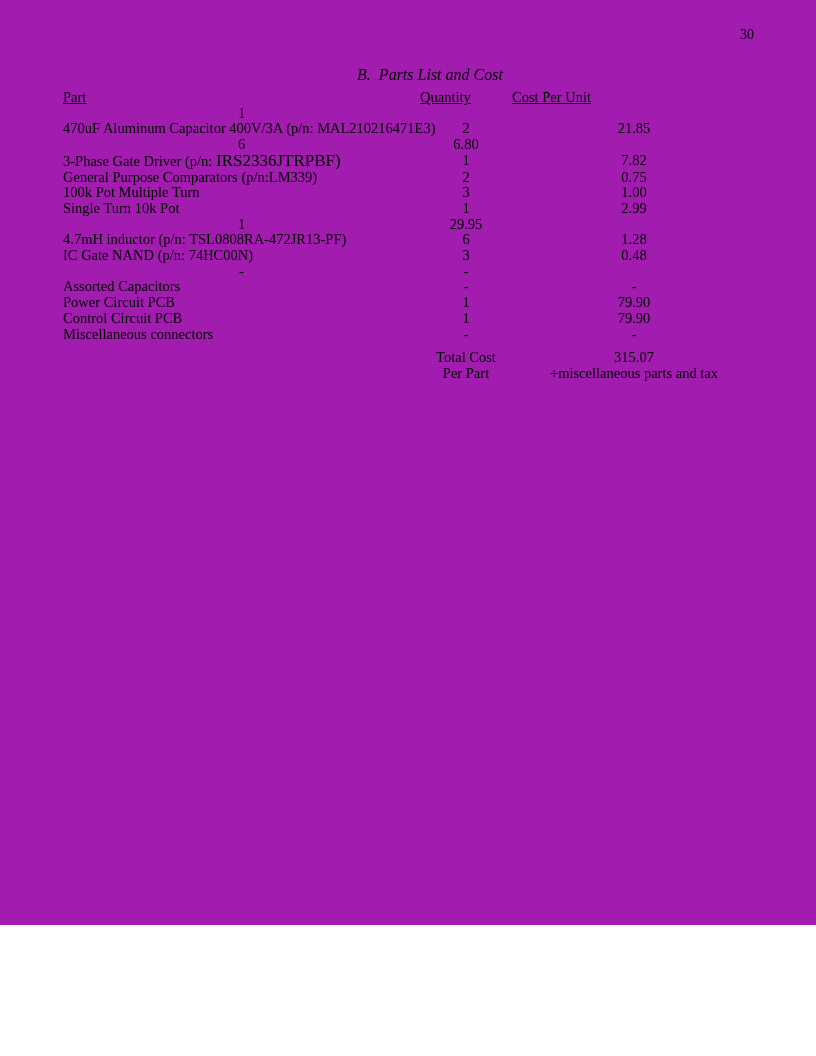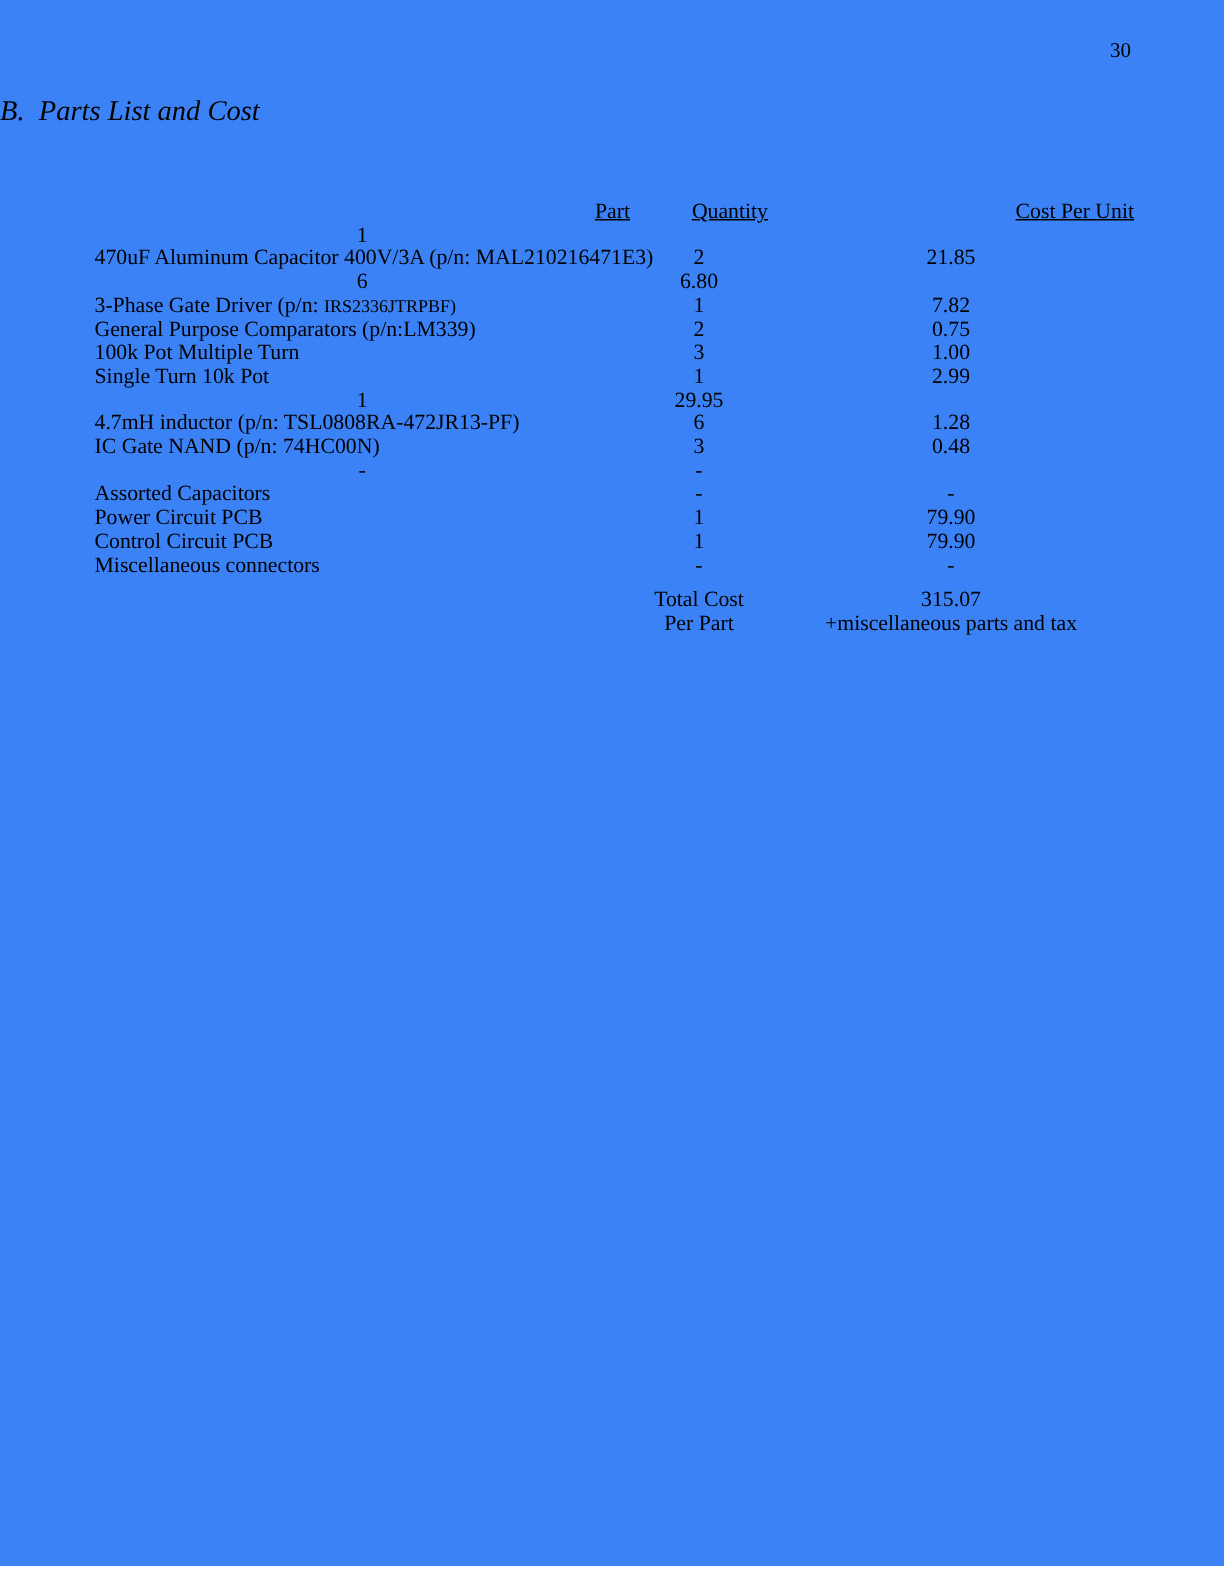--- a/index.html
+++ b/index.html
@@ -3,61 +3,63 @@
 <meta charset="utf-8">
 <style>
   html, body {
     margin: 0;
     padding: 0;
     background: #ffffff;
   }
   .page {
     position: relative;
     width: 816px;
-    height: 1044px;
-    background: #3b82f6;
+    height: 925px;
+    background: #a21caf;
     color: #000000;
     font-family: "Liberation Serif", "DejaVu Serif", serif;
     font-size: 14.5px;
     overflow: hidden;
   }
   .page-number {
     position: absolute;
     top: 27px;
     right: 62px;
     font-size: 14px;
     line-height: 16px;
   }
   .doc-title {
     margin: 0;
     padding-top: 66px;
-    font-size: 19px;
+    text-align: center;
+    font-size: 16px;
     font-weight: normal;
     font-style: italic;
     line-height: 17px;
     white-space: pre;
+    padding-left: 44px;
   }
   .parts-table {
     margin-left: 63px;
     margin-top: 7px;
     width: 693px;
   }
   .trow {
     display: grid;
     grid-template-columns: 357px 92px 244px;
     line-height: 15.7px;
   }
   .cell { overflow: visible; }
   .cell.part { text-align: left; white-space: nowrap; }
   .cell.qty { text-align: center; }
   .cell.cost { text-align: center; }
-  .header-row .cell { text-align: right; margin-top: 44px; }
+  .header-row .cell { text-align: left; }
   .underline { text-decoration: underline; }
   .big {
-    font-size: 12px;
+    font-size: 17px;
   }
   .totals {
     margin-top: 8px;
   }
 </style>
 </head>
 <body>
 
 <div class="page">
 

